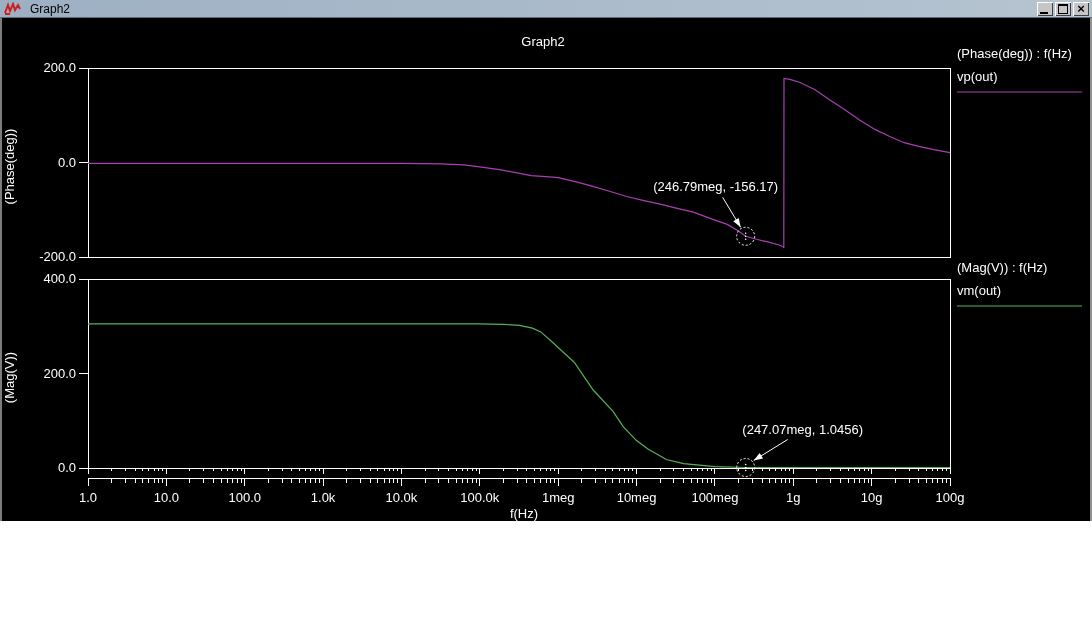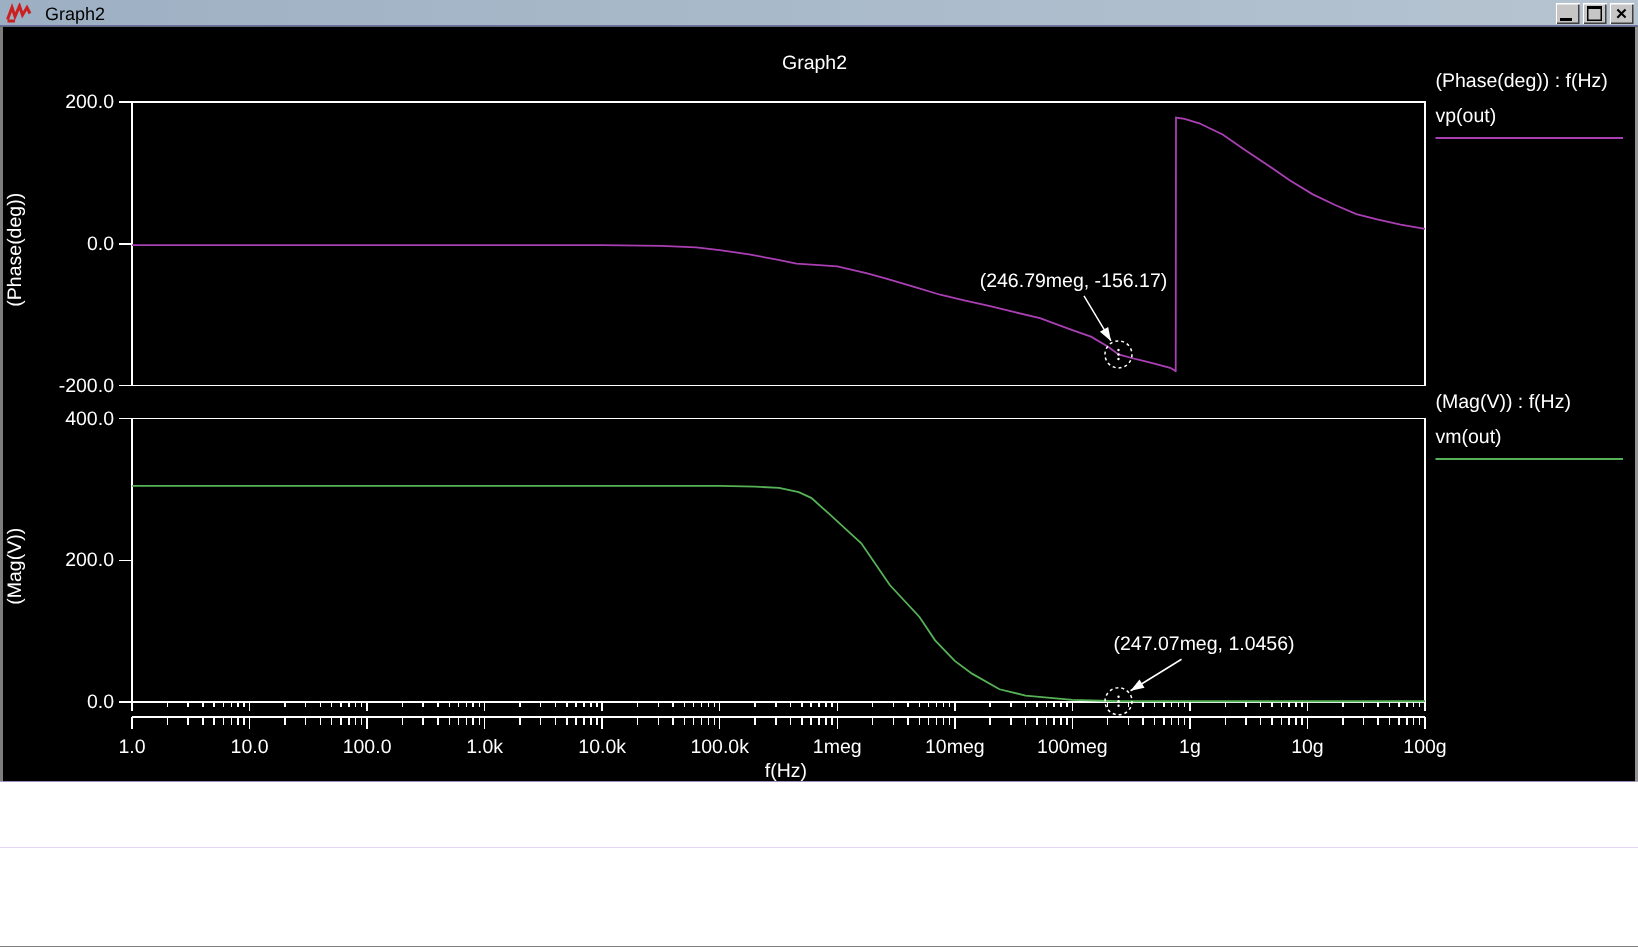--- a/index.html
+++ b/index.html
@@ -1,16 +1,16 @@
 <!DOCTYPE html>
 <html><head>
 <meta charset="utf-8">
 <style>
   html,body{margin:0;padding:0;background:#ffffff;}
-  .window{position:relative;width:1092px;height:565px;background:#6d28d9;overflow:hidden;
+  .window{position:relative;width:1092px;height:631px;background:#f97316;overflow:hidden;
           font-family:"Liberation Sans", sans-serif;}
   .titlebar{position:absolute;left:0;top:0;width:1092px;height:18px;
             background:linear-gradient(90deg,#9db0c3,#b6c4d1);
             display:flex;align-items:center;border-bottom:1px solid #5a6a78;box-sizing:border-box;}
   .app-icon{width:18px;height:14px;margin-left:4px;display:inline-block;}
   .title-text{margin-left:8px;font-size:12px;color:#000;line-height:18px;}
   .win-buttons{position:absolute;right:3px;top:2px;display:flex;gap:2px;}
   .win-btn{width:16px;height:14px;background:#c6c6c6;border:none;padding:0;margin:0;
            box-shadow:inset 1px 1px 0 #ffffff, inset -1px -1px 0 #404040;
            font-size:11px;font-weight:bold;color:#000;line-height:12px;text-align:center;

